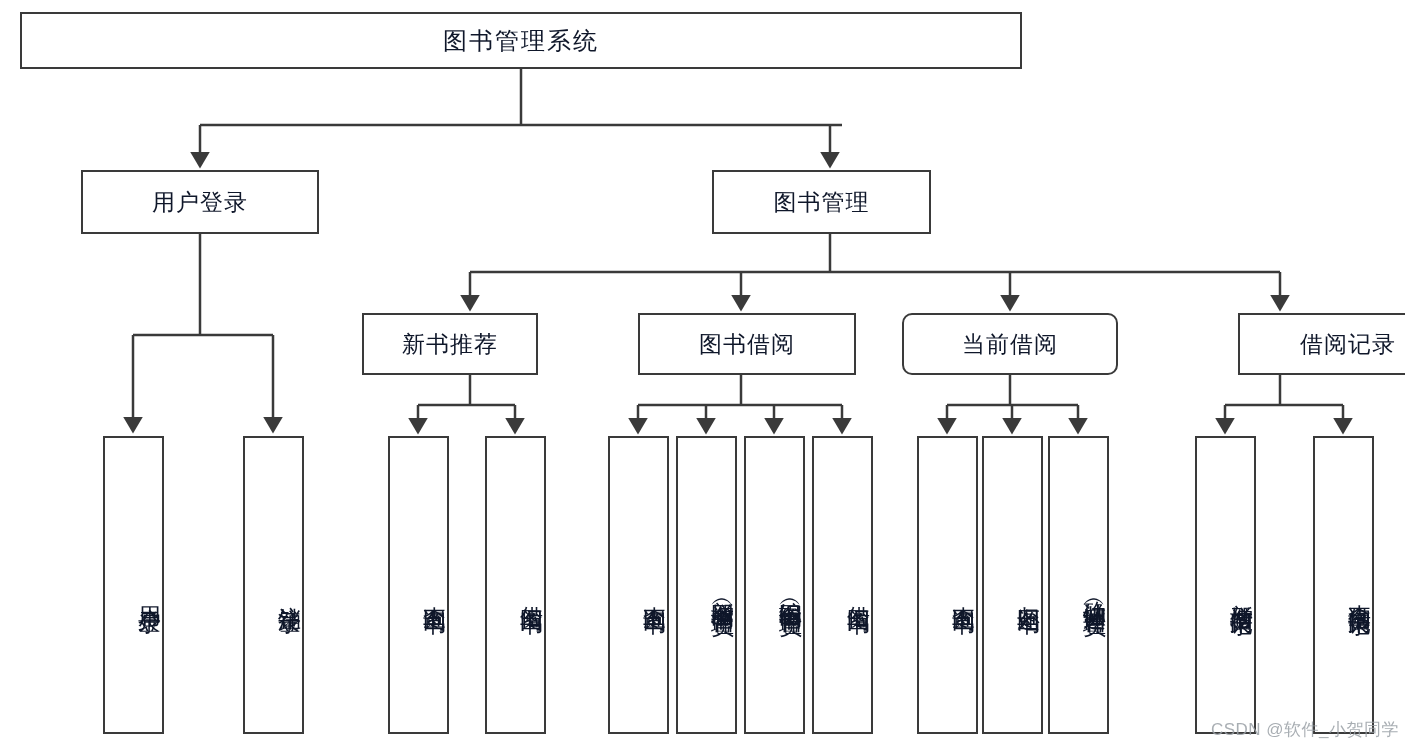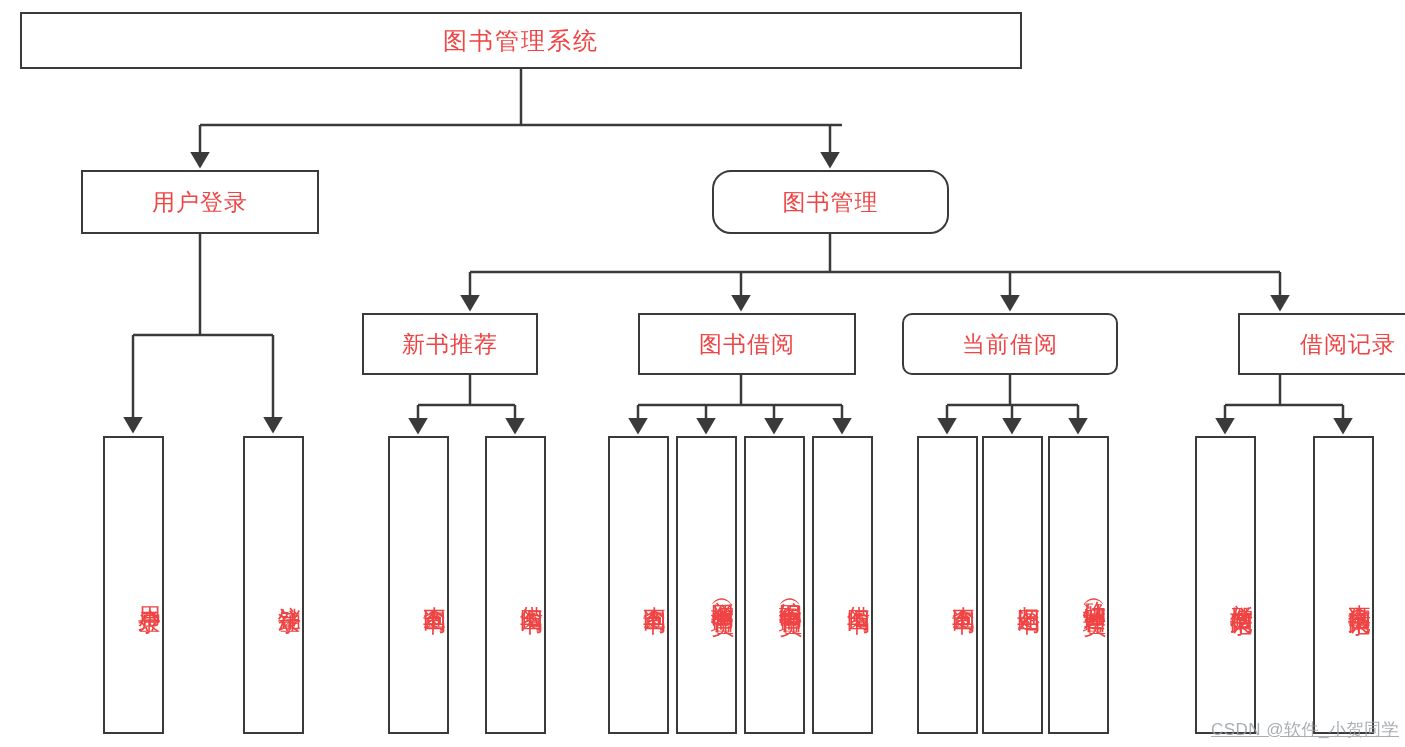--- a/index.html
+++ b/index.html
@@ -2,28 +2,28 @@
 <html><head>
 <meta charset="utf-8">
 <style>
   html,body{margin:0;padding:0;background:#ffffff;}
   body{width:1405px;height:747px;overflow:hidden;
        font-family:"Liberation Sans","DejaVu Sans",sans-serif;}
   #diagram-root{position:relative;width:1405px;height:747px;background:#fff;}
   svg#edges{position:absolute;left:0;top:0;width:1405px;height:747px;}
   .node{position:absolute;box-sizing:border-box;background:#ffffff;
         border:2.5px solid #3a3a3a;display:flex;align-items:center;
-        justify-content:center;color:#ef4444;text-align:center;}
+        justify-content:center;color:#0f172a;text-align:center;}
   .node.horiz{font-size:23px;letter-spacing:1px;}
   .node.title{font-size:24px;letter-spacing:2px;}
   .node.vert{writing-mode:vertical-rl;text-orientation:upright;
              font-size:23px;line-height:1.05;letter-spacing:2px;
              padding-top:14px;align-items:flex-start;justify-content:center;}
   .watermark{position:absolute;right:6px;bottom:6px;font-size:17px;
-             color:#9aa0a6;opacity:.85;letter-spacing:.5px;white-space:nowrap;text-decoration:underline;}
+             color:#9aa0a6;opacity:.85;letter-spacing:.5px;white-space:nowrap;}
 </style>
 </head>
 <body>
 
 <div id="diagram-root">
 
   <svg id="edges" viewBox="0 0 1405 747" xmlns="http://www.w3.org/2000/svg">
     <defs>
       <marker id="arrowhead" markerWidth="9" markerHeight="9" refX="3.2" refY="4.5" orient="auto" markerUnits="strokeWidth">
         <path d="M0,0.6 L6.6,4.5 L0,8.4 Z" fill="#3a3a3a"></path>
@@ -69,21 +69,21 @@
       <path d="M1280,375 L1280,405"></path>
       <path d="M1225,405 L1343,405"></path>
       <path d="M1225,405 L1225,426" marker-end="url(#arrowhead)"></path>
       <path d="M1343,405 L1343,426" marker-end="url(#arrowhead)"></path>
     </g>
   </svg>
 
   <div class="node title" style="left:20px;top:12px;width:1002px;height:57px;">图书管理系统</div>
 
   <div class="node horiz" style="left:81px;top:170px;width:238px;height:64px;">用户登录</div>
-  <div class="node horiz" style="left:712px;top:170px;width:237px;height:64px;border-radius:19px;">图书管理</div>
+  <div class="node horiz" style="left:712px;top:170px;width:219px;height:64px;">图书管理</div>
 
   <div class="node horiz" style="left:362px;top:313px;width:176px;height:62px;">新书推荐</div>
   <div class="node horiz" style="left:632px;top:313px;width:218px;height:62px;margin-left:6px;">图书借阅</div>
   <div class="node horiz" style="left:902px;top:313px;width:216px;height:62px;border-radius:10px;">当前借阅</div>
   <div class="node horiz" style="left:1238px;top:313px;width:220px;height:62px;">借阅记录</div>
 
   <div class="node vert" style="left:103px;top:436px;width:61px;height:298px;">用户登录</div>
   <div class="node vert" style="left:243px;top:436px;width:61px;height:298px;">注销登录</div>
   <div class="node vert" style="left:388px;top:436px;width:61px;height:298px;">查询图书</div>
   <div class="node vert" style="left:485px;top:436px;width:61px;height:298px;">借阅图书</div>

